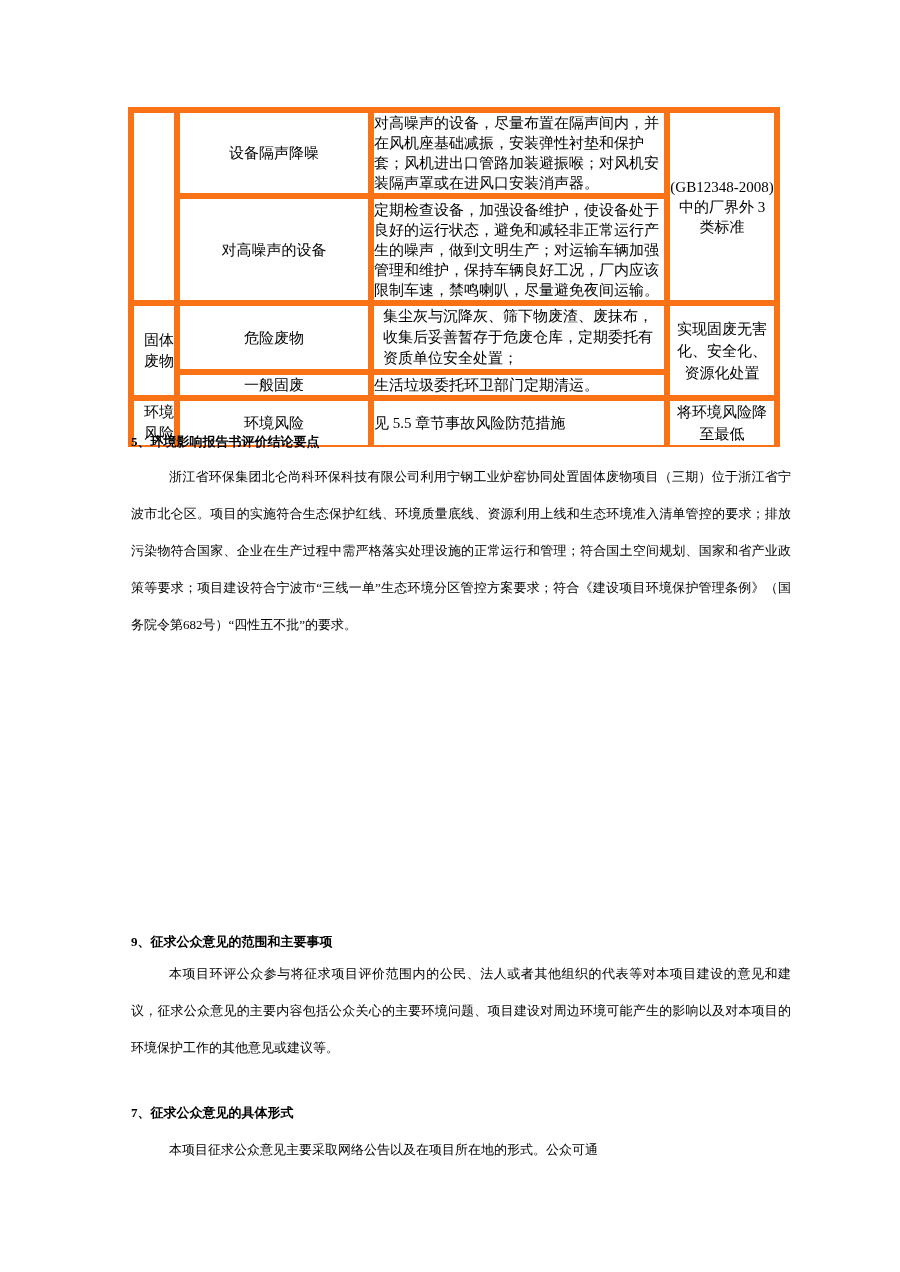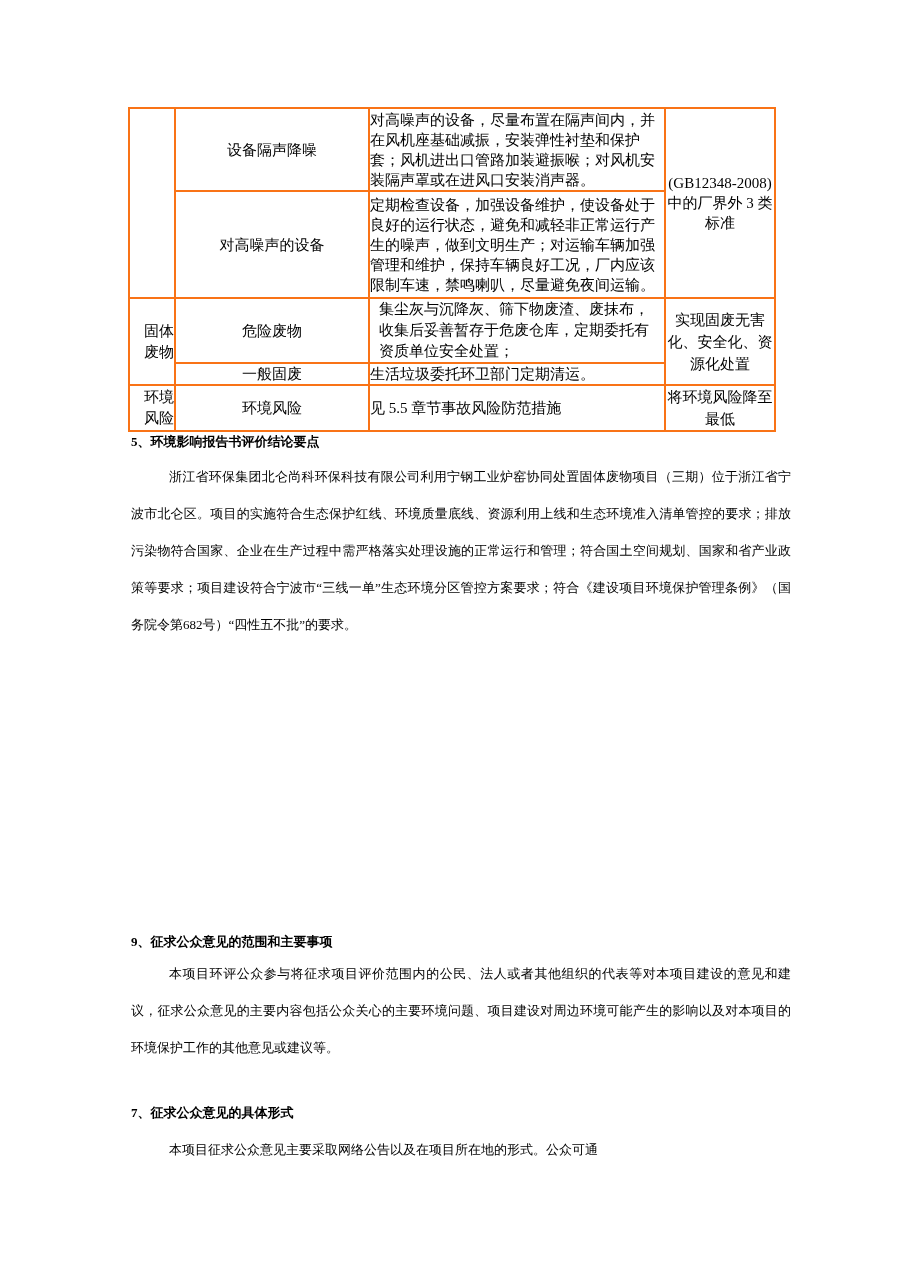--- a/index.html
+++ b/index.html
@@ -20,21 +20,21 @@
     left: 128px;
     top: 107px;
     width: 646px;
     border-collapse: collapse;
     table-layout: fixed;
     font-size: 15px;
     line-height: 20px;
     color: #000000;
   }
   .doc-table td {
-    border: 2px solid #f97316;
+    border: 6px solid #f97316;
     vertical-align: middle;
     padding: 0;
     overflow: hidden;
   }
   .doc-table tr.heavy > td { border-top-width: 2px; }
   .doc-table tr.last > td { border-bottom-width: 2px; }
   .c-cat  { text-align: right; word-break: break-all; line-height: 21px; }
   .c-type { text-align: center; }
   .c-measure { text-align: left; padding: 0 2px; }
   .c-measure.pad { padding-left: 9px; padding-right: 4px; line-height: 21px; }

